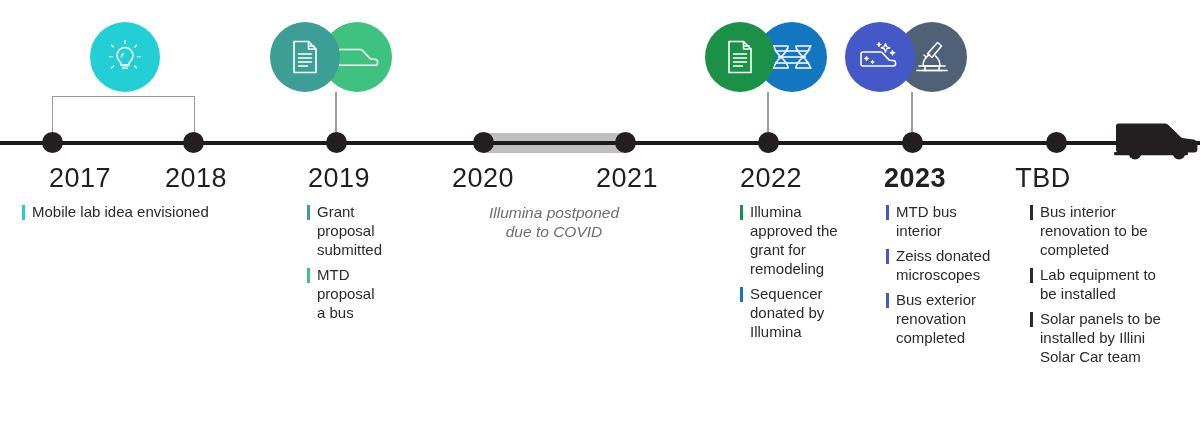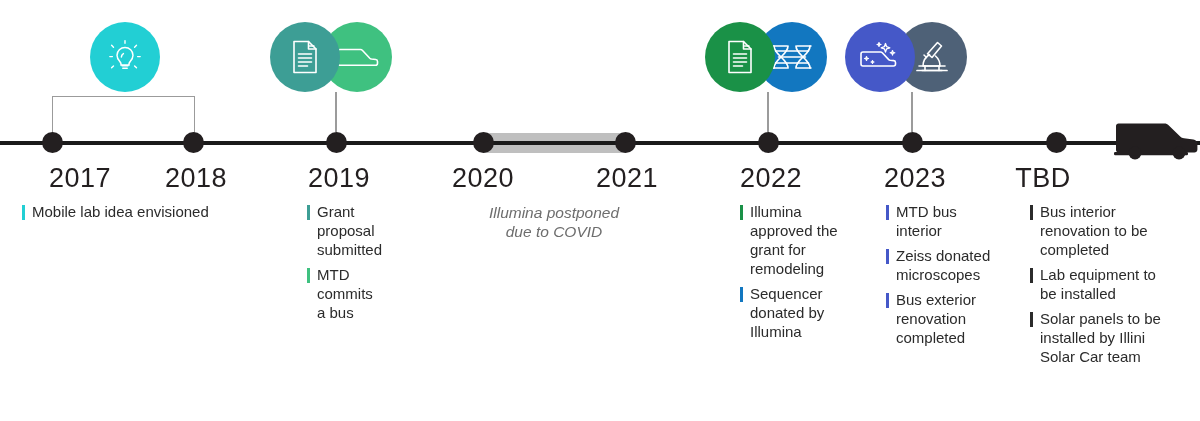--- a/index.html
+++ b/index.html
@@ -254,38 +254,38 @@
       <rect fill="#231f20" x="2" y="39" width="74" height="3.2" rx="1.2"></rect>
     </svg>
   </div>
 
   <div class="year-label" style="left:52px;margin-left:28px;">2017</div>
   <div class="year-label" style="left:196px;text-align:center;">2018</div>
   <div class="year-label" style="left:339px;">2019</div>
   <div class="year-label" style="left:483px;">2020</div>
   <div class="year-label" style="left:627px;">2021</div>
   <div class="year-label" style="left:771px;">2022</div>
-  <div class="year-label" style="left:915px;">2023</div>
+  <div class="year-label" style="left:915px;font-weight:bold;">2023</div>
   <div class="year-label" style="left:1043px;">TBD</div>
 
   <div class="bullet-col" style="left:22px; width:245px;">
     <div class="bullet-item">
       <span class="bullet-mark" style="background:#22cfd4;"></span>
       <span class="bullet-text">Mobile lab idea envisioned</span>
     </div>
   </div>
 
   <div class="bullet-col" style="left:307px; width:78px;">
     <div class="bullet-item">
       <span class="bullet-mark" style="background:#3d9e95;"></span>
       <span class="bullet-text">Grant proposal submitted</span>
     </div>
     <div class="bullet-item">
       <span class="bullet-mark" style="background:#3fc180;"></span>
-      <span class="bullet-text">MTD commits a bus</span>
+      <span class="bullet-text">MTD proposal a bus</span>
     </div>
   </div>
 
   <div class="covid-note" style="left:554px; width:190px;">Illumina postponed
 due to COVID</div>
 
   <div class="bullet-col" style="left:740px; width:116px;">
     <div class="bullet-item">
       <span class="bullet-mark" style="background:#1a9147;"></span>
       <span class="bullet-text">Illumina approved the grant for remodeling</span>

